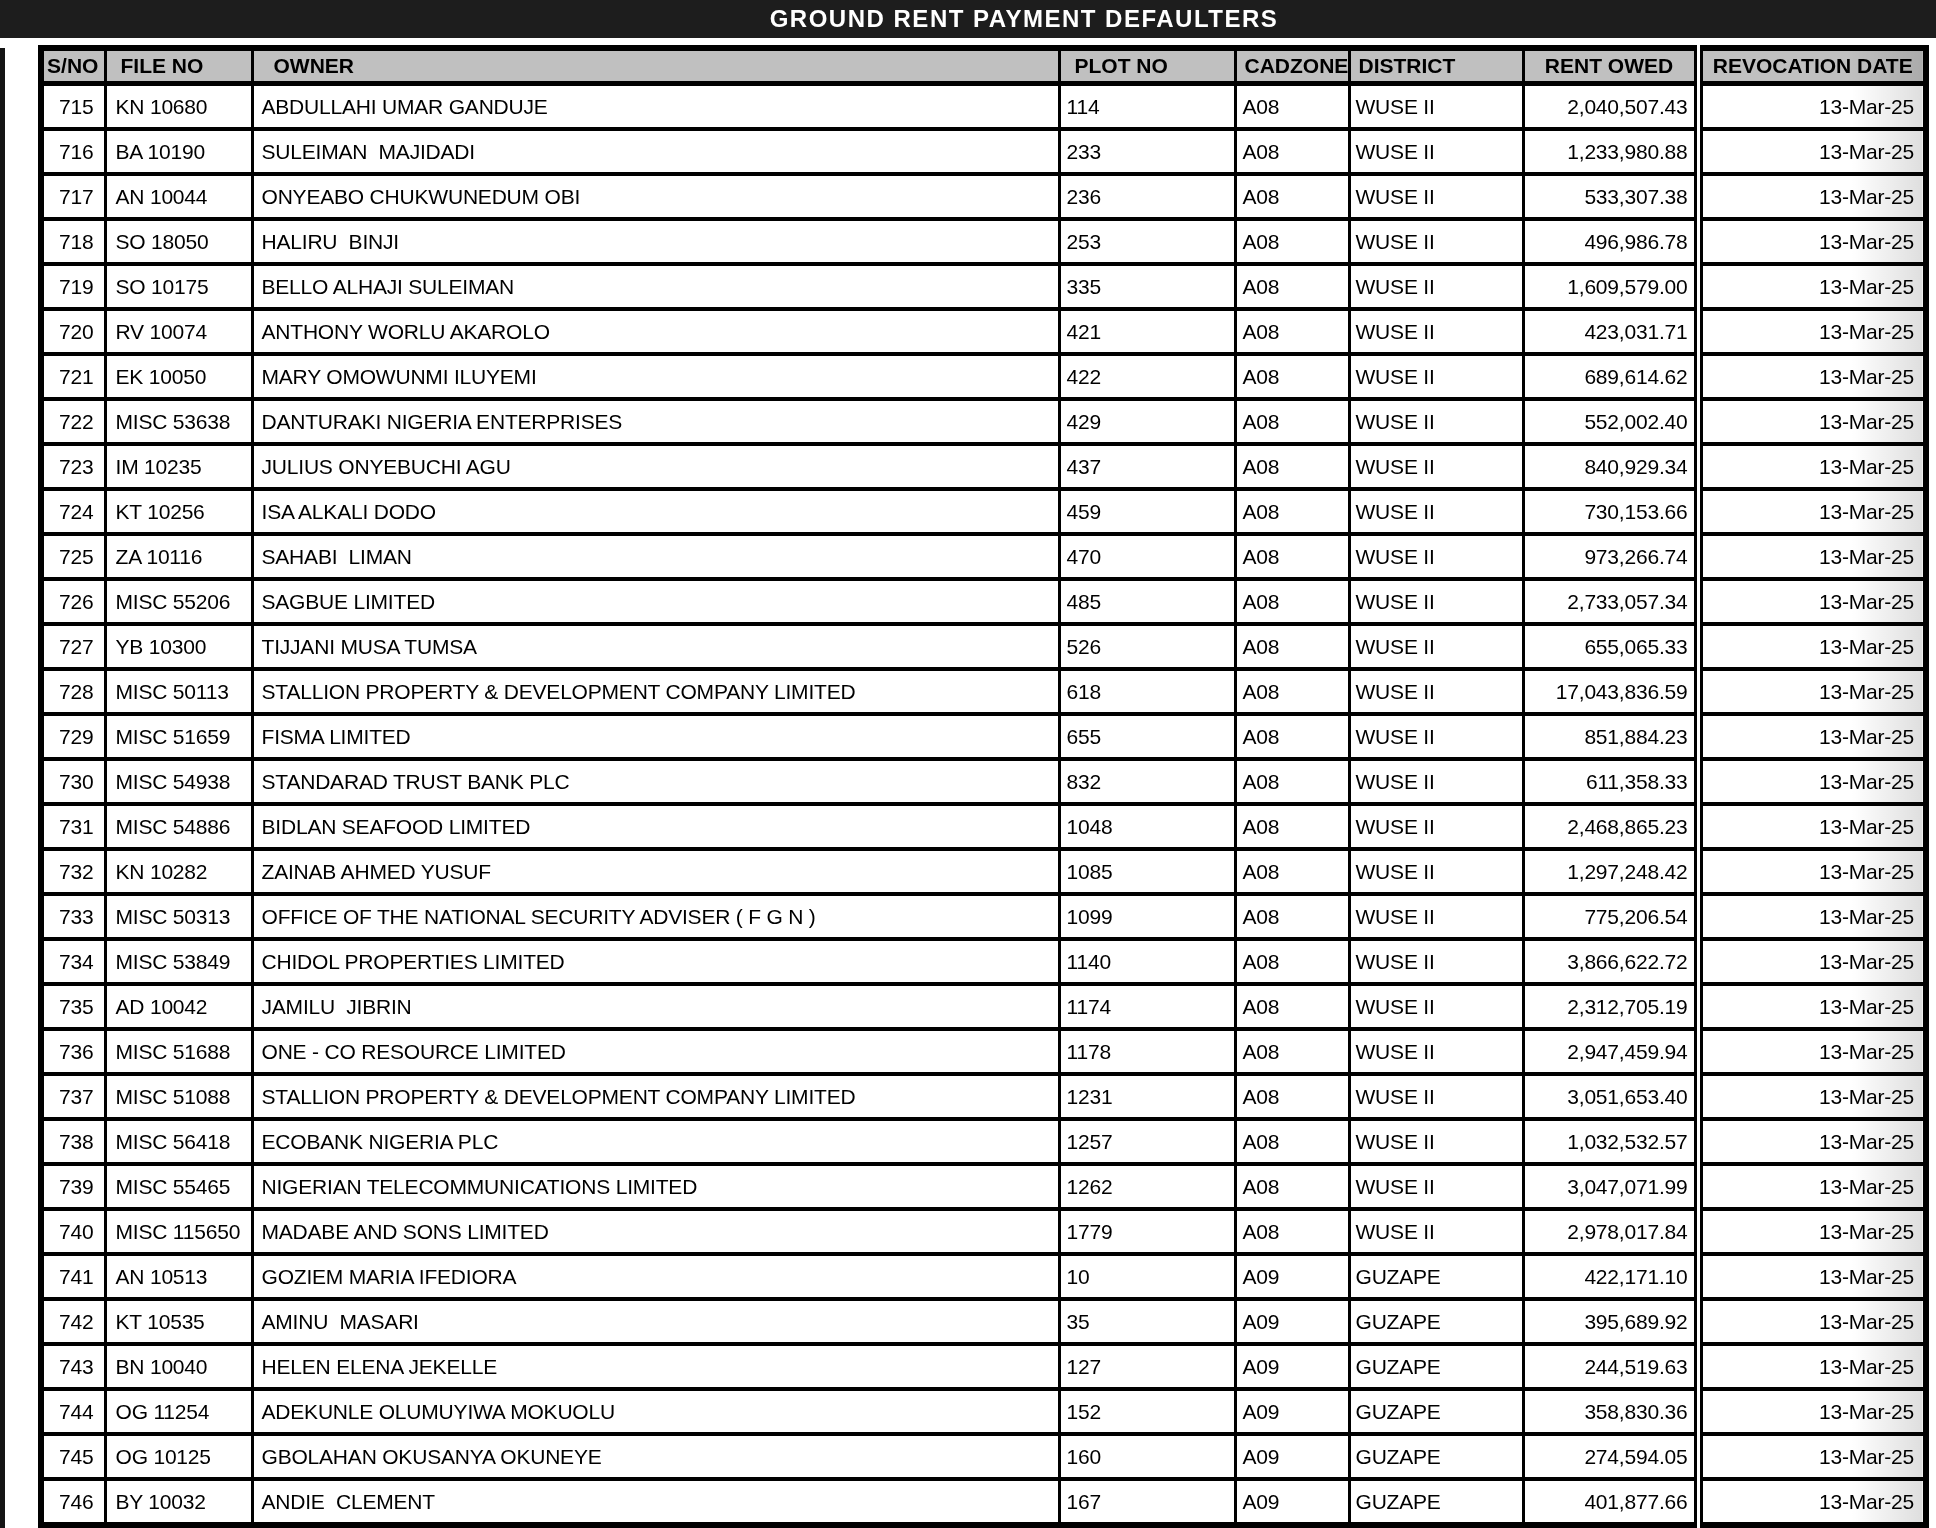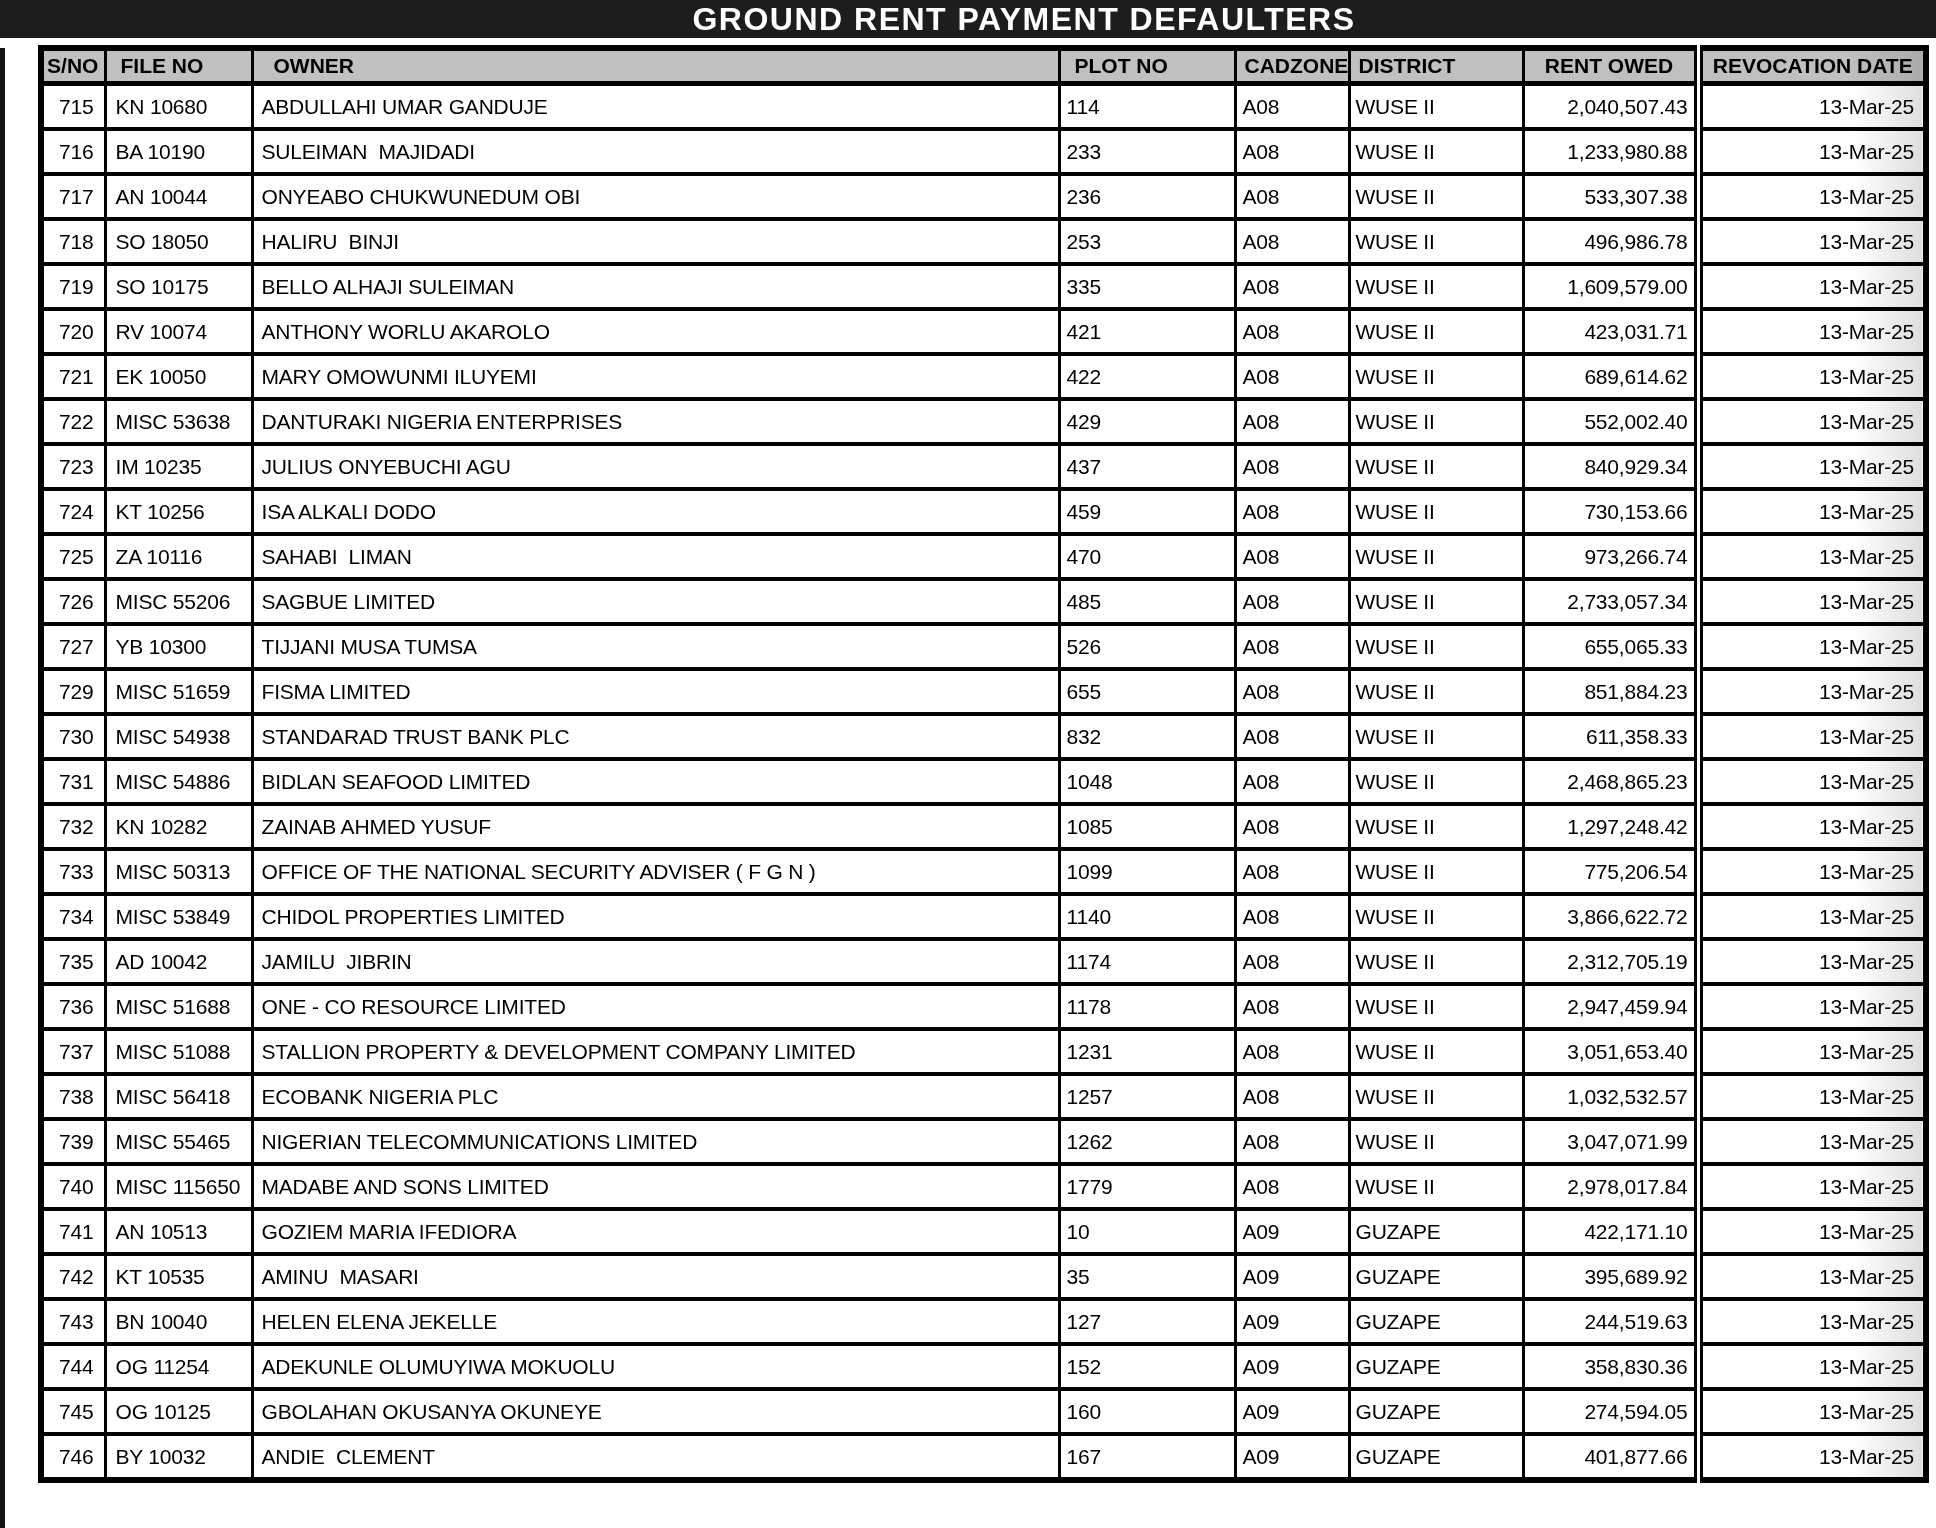--- a/index.html
+++ b/index.html
@@ -24,21 +24,21 @@
     height: 38px;
     background: #1d1d1d;
     display: flex;
     align-items: center;
     justify-content: center;
     padding-left: 112px;
     box-sizing: border-box;
   }
   .title-bar .title-text {
     color: #ffffff;
-    font-size: 32px;
+    font-size: 24px;
     font-weight: bold;
     letter-spacing: 1.5px;
     white-space: nowrap;
     line-height: 38px;
   }
   .left-strip {
     position: absolute;
     left: 0;
     top: 48px;
     width: 5px;
@@ -273,20 +273,30 @@
             <td class="sno">727</td>
             <td class="fileno">YB 10300</td>
             <td class="owner">TIJJANI MUSA TUMSA</td>
             <td class="plotno">526</td>
             <td class="cadzone">A08</td>
             <td class="district">WUSE II</td>
             <td class="rent">655,065.33</td>
             <td class="date">13-Mar-25</td>
           </tr>
           <tr>
+            <td class="sno">728</td>
+            <td class="fileno">MISC 50113</td>
+            <td class="owner">STALLION PROPERTY &amp; DEVELOPMENT COMPANY LIMITED</td>
+            <td class="plotno">618</td>
+            <td class="cadzone">A08</td>
+            <td class="district">WUSE II</td>
+            <td class="rent">17,043,836.59</td>
+            <td class="date">13-Mar-25</td>
+          </tr>
+          <tr>
             <td class="sno">729</td>
             <td class="fileno">MISC 51659</td>
             <td class="owner">FISMA LIMITED</td>
             <td class="plotno">655</td>
             <td class="cadzone">A08</td>
             <td class="district">WUSE II</td>
             <td class="rent">851,884.23</td>
             <td class="date">13-Mar-25</td>
           </tr>
           <tr>

